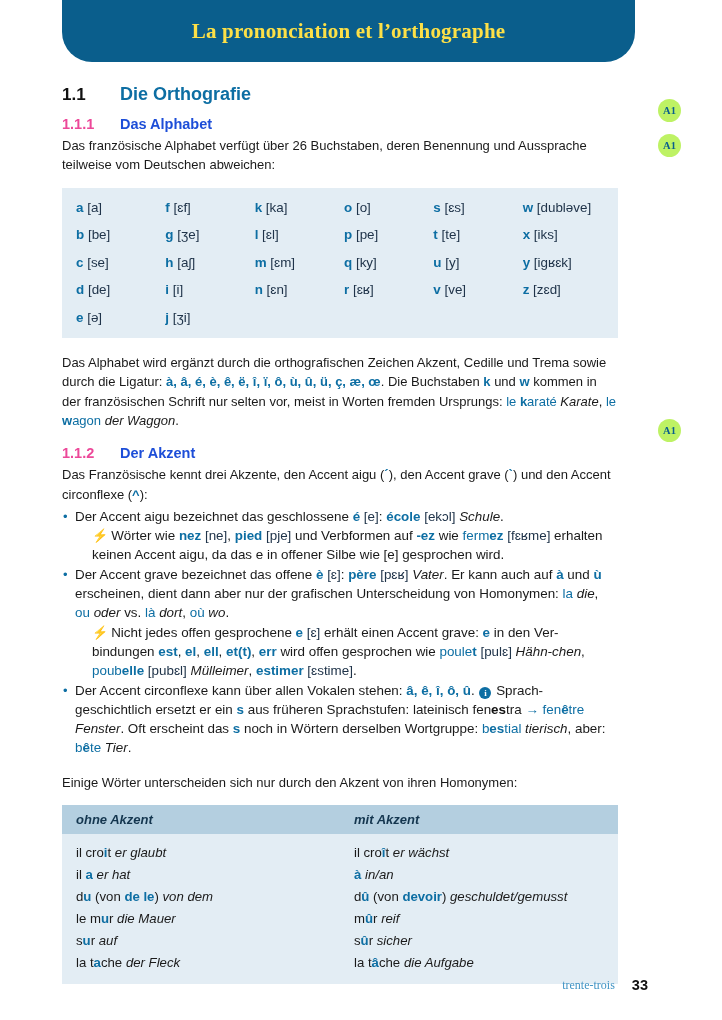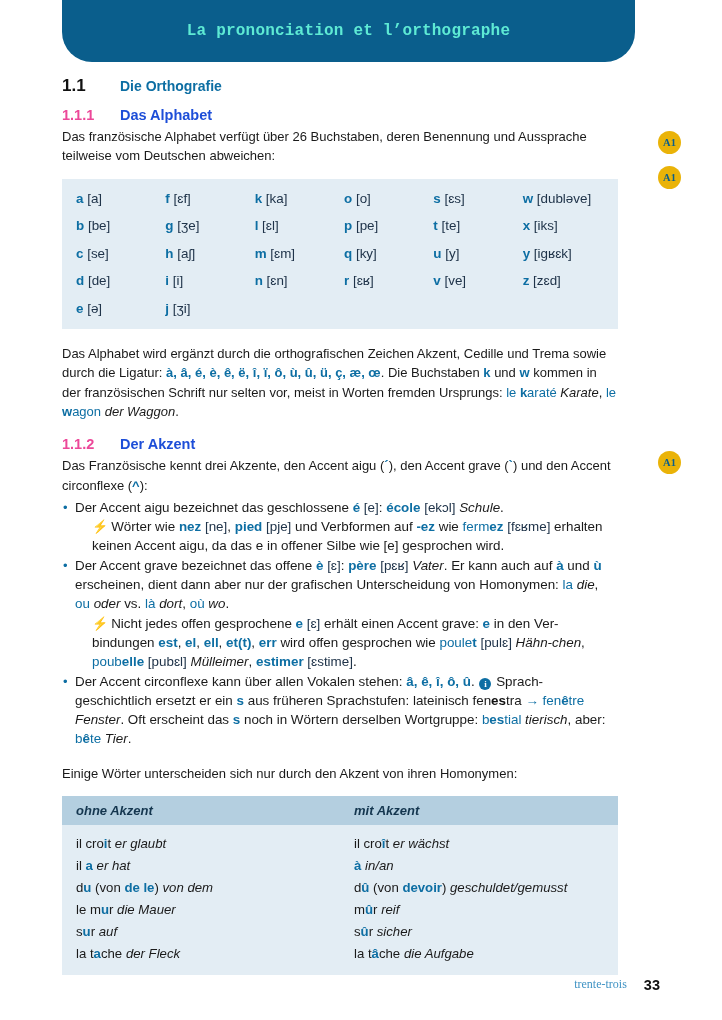--- a/index.html
+++ b/index.html
@@ -24,50 +24,50 @@
     width: 573px;
     height: 62px;
     background: #0a5e8c;
     border-bottom-left-radius: 30px;
     border-bottom-right-radius: 30px;
     display: flex;
     align-items: center;
     justify-content: center;
   }
   .banner-title {
-    font-family: Liberation Mono, monospace;
-    font-weight: bold;
-    font-size: 16px;
-    color: #5eead4;
+    font-family: Liberation Serif, serif;
+    font-weight: bold;
+    font-size: 21px;
+    color: #fde047;
     letter-spacing: 0.2px;
   }
 
   
   .content {
     position: absolute;
     left: 62px;
-    top: 76px;
+    top: 84px;
     width: 556px;
   }
 
   
   .h1-row {
     display: flex;
     align-items: baseline;
     margin-bottom: 11px;
   }
   .h1-num {
     font-size: 17px;
     font-weight: bold;
     color: #111;
     width: 58px;
     flex: none;
   }
   .h1-text {
-    font-size: 14px;
+    font-size: 18px;
     font-weight: bold;
     color: #0d6ea3;
   }
   .h2-row {
     display: flex;
     align-items: baseline;
     margin-bottom: 4px;
   }
   .h2-num {
     font-size: 14.5px;
@@ -94,29 +94,28 @@
   .de  { font-style: italic; }
   .ipa { color: #20344a; }
   .bk  { font-weight: bold; color: #111; }
 
   
   .badge {
     position: absolute;
     width: 23px;
     height: 23px;
     border-radius: 50%;
-    background: #eab308;
+    background: #bef264;
     color: #0a5e8c;
     font-size: 10.5px;
     font-weight: bold;
     display: flex;
     align-items: center;
     justify-content: center;
     font-family: "Liberation Serif", serif;
-    margin-top: 32px;
   }
   #badge-1 { left: 658px; top: 99px; }
   #badge-2 { left: 658px; top: 134px; }
   #badge-3 { left: 658px; top: 419px; }
 
   
   .alpha-box {
     background: #e3edf4;
     margin-top: 13px;
     padding: 10px 14px 11px 14px;
@@ -213,24 +212,24 @@
     line-height: 20px;
   }
   .hom-table tbody tr:first-child td { padding-top: 9px; }
   .hom-table tbody tr:last-child td { padding-bottom: 11px; }
   .hom-table col.c1 { width: 50%; }
   .hom-table col.c2 { width: 50%; }
 
   
   .footer {
     position: absolute;
-    right: 62px;
+    right: 74px;
     bottom: 27px;
     display: flex;
-    align-items: flex-start;
+    align-items: center;
     gap: 17px;
   }
   .foot-word {
     font-family: "Liberation Serif", serif;
     font-size: 12px;
     color: #3f93c4;
   }
   .foot-num {
     font-size: 14.5px;
     font-weight: bold;

